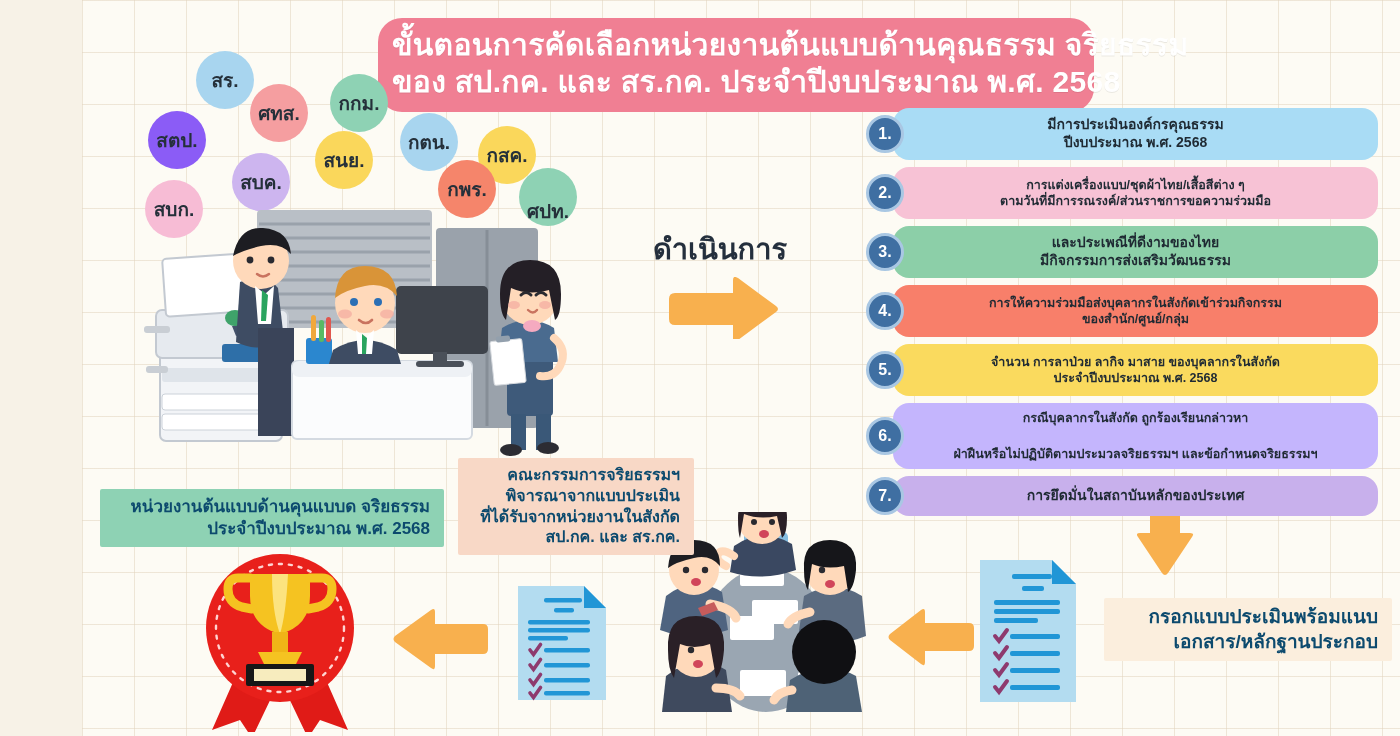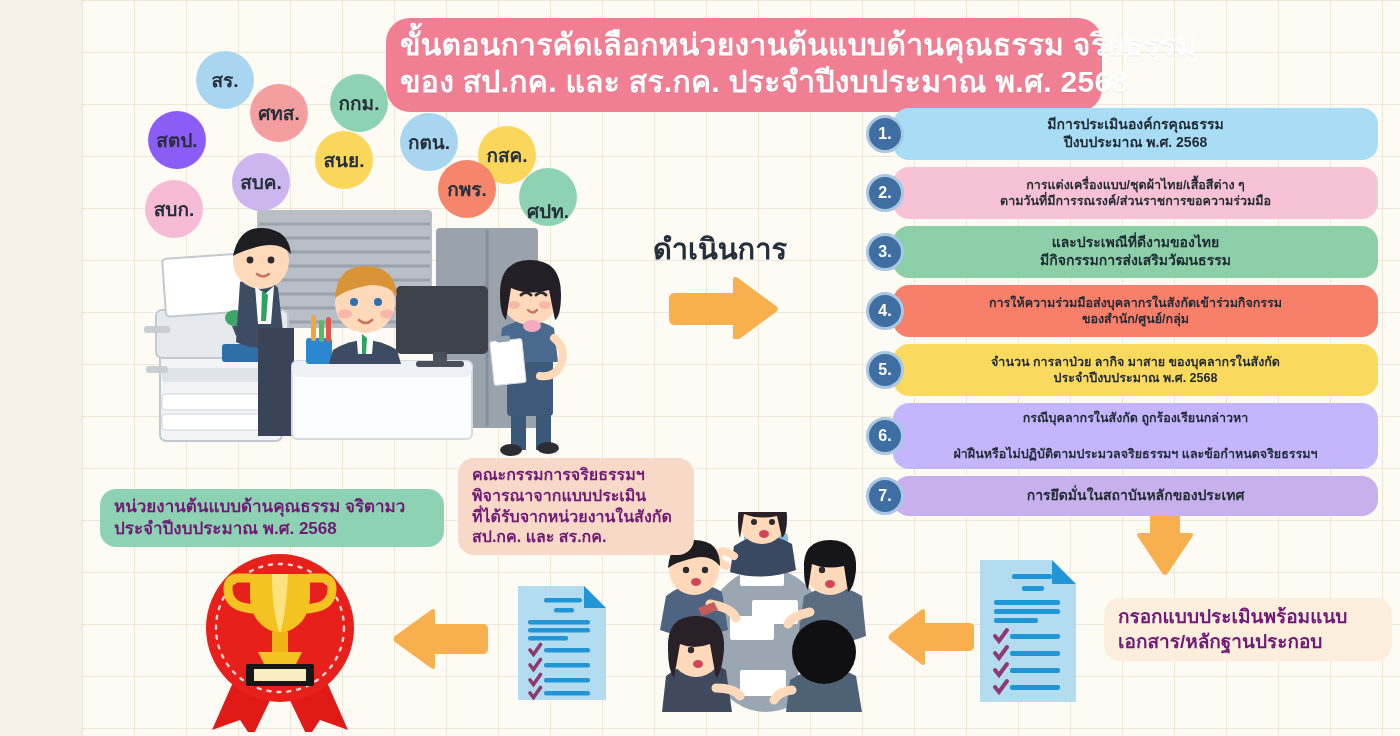--- a/index.html
+++ b/index.html
@@ -20,21 +20,20 @@
     background-size:52px 52px;
   }
   #leftmargin{position:absolute;left:0;top:0;width:84px;height:736px;background:#f7f2e7;}
 
   
   .title-banner{
     position:absolute;left:378px;top:18px;width:716px;
     background:#f07f93;border-radius:24px;
     padding:8px 14px 12px 14px;text-align:center;
     box-sizing:border-box;
-    margin-left:8px;
   }
   .title-banner .tline{
     color:#ffffff;font-weight:bold;font-size:30px;line-height:1.24;
     letter-spacing:.3px;text-shadow:0 1px 0 rgba(0,0,0,.08);
     white-space:nowrap;
   }
 
   
   .bubble{
     position:absolute;border-radius:50%;
@@ -57,22 +56,22 @@
     position:relative;z-index:2;margin-left:-11px;
     flex:1 1 auto;border-radius:16px;
     padding:7px 14px;box-sizing:border-box;
     text-align:center;color:#1f2a33;font-weight:bold;
     font-size:14px;line-height:1.28;
     display:flex;flex-direction:column;justify-content:center;
   }
   .pill.small{font-size:12.5px;}
 
   
-  .tblock{position:absolute;border-radius:16px;padding:7px 14px;box-sizing:border-box;
-    text-align:left;font-weight:bold;color:#701a75;line-height:1.3;}
+  .tblock{position:absolute;border-radius:2px;padding:7px 14px;box-sizing:border-box;
+    text-align:right;font-weight:bold;color:#0c4a6e;line-height:1.3;}
 
   
   .arrow{position:absolute;}
 
   
   .ill{position:absolute;}
 </style>
 </head>
 <body>
 
@@ -395,21 +394,21 @@
       <path d="M14 96 l3.5 4.5 l7 -10"></path>
       <path d="M14 109 l3.5 4.5 l7 -10"></path>
     </g>
   </svg>
 
   <svg class="arrow" style="left:392px;top:608px;" width="98" height="62" viewBox="0 0 98 62">
     <path d="M96 21 q0 -5 -5 -5 h-48 v-12 q0 -5 -4 -2 l-36 26 q-3 3 0 6 l36 26 q4 3 4 -2 v-12 h48 q5 0 5 -5 z" fill="#f8b04e"></path>
   </svg>
 
   <div class="tblock" style="left:100px;top:489px;width:344px;background:#8ed2b4;font-size:17px;">
-    <div>หน่วยงานต้นแบบด้านคุณธรรม จริตามว</div>
+    <div>หน่วยงานต้นแบบด้านคุนแบบด จริยธรรม</div>
     <div>ประจำปีงบประมาณ พ.ศ. 2568</div>
   </div>
 
   <svg class="ill" style="left:188px;top:552px;" width="184" height="180" viewBox="0 0 184 180">
     <path d="M46 128 l-22 50 l28 -10 l12 18 l22 -46 z" fill="#e01b17"></path>
     <path d="M138 128 l22 50 l-28 -10 l-12 18 l-22 -46 z" fill="#e01b17"></path>
     <circle cx="92" cy="76" r="74" fill="#e8201b"></circle>
     <circle cx="92" cy="76" r="64" fill="none" stroke="#ffd4d2" stroke-width="2.4" stroke-dasharray="3 7" stroke-linecap="round"></circle>
 
     <path d="M62 22 h60 v22 q0 30 -30 38 q-30 -8 -30 -38 z" fill="#f5c321"></path>

